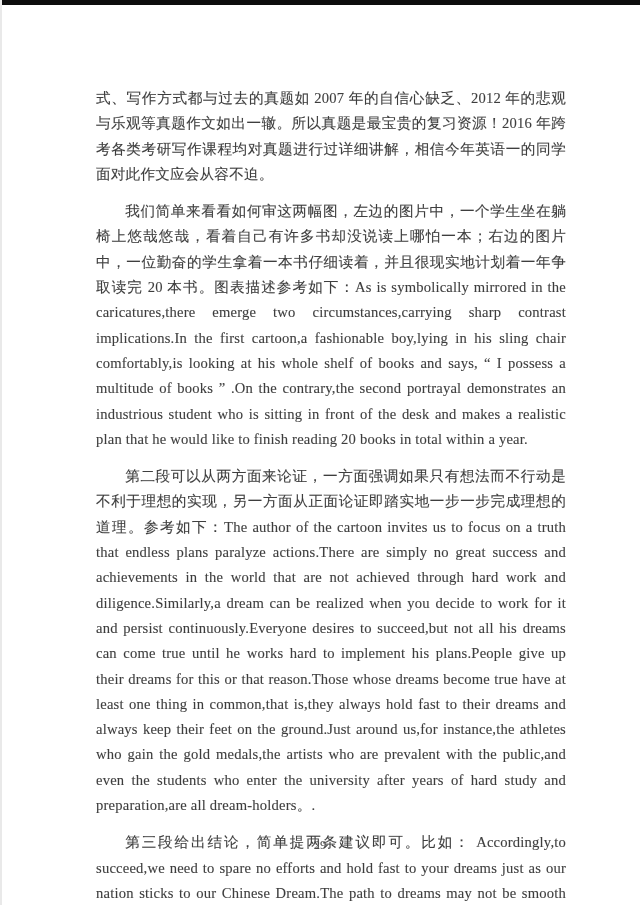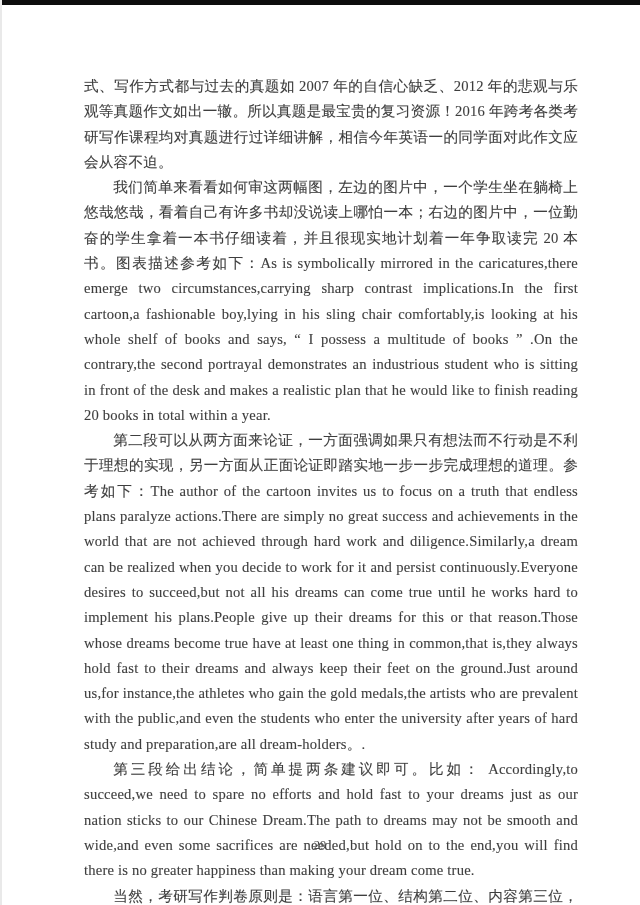--- a/index.html
+++ b/index.html
@@ -36,21 +36,21 @@
     top: 74px;
     width: 494px;
     color: #3d3d3d;
     font-size: 14.6px;
     line-height: 25.3px;
     text-align: justify;
     letter-spacing: 0.2px;
     -webkit-text-stroke: 0.2px rgba(70,70,70,0.55);
   }
   .text-block p {
-    margin: 0;
+    margin: 12px;
     padding: 0;
     text-indent: 2em;
   }
   .text-block p.no-indent {
     text-indent: 0;
   }
   .page-number {
     position: absolute;
     left: 0;
     top: 838px;

